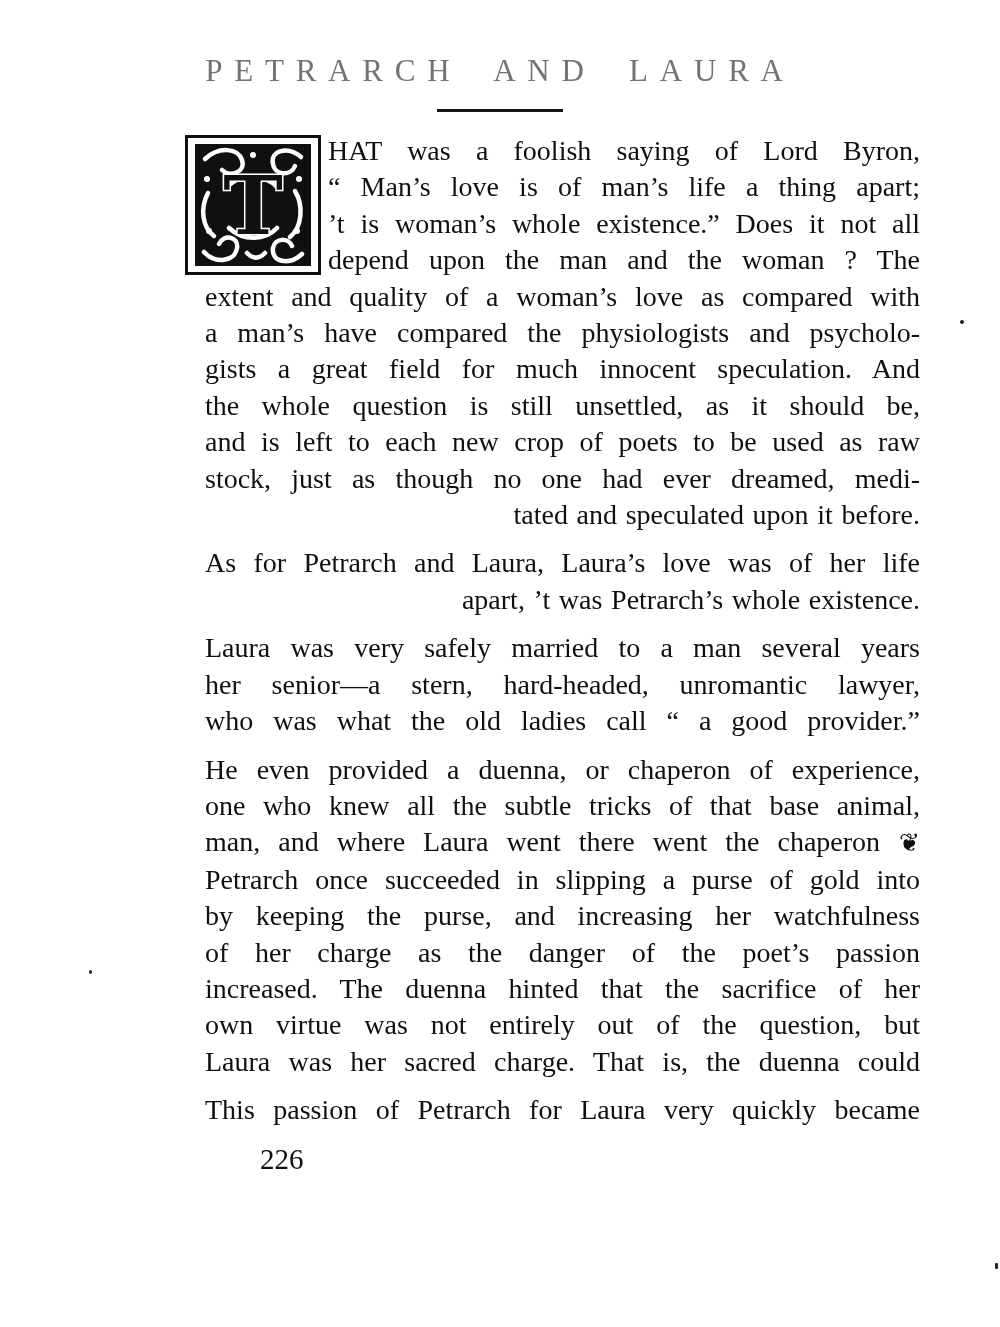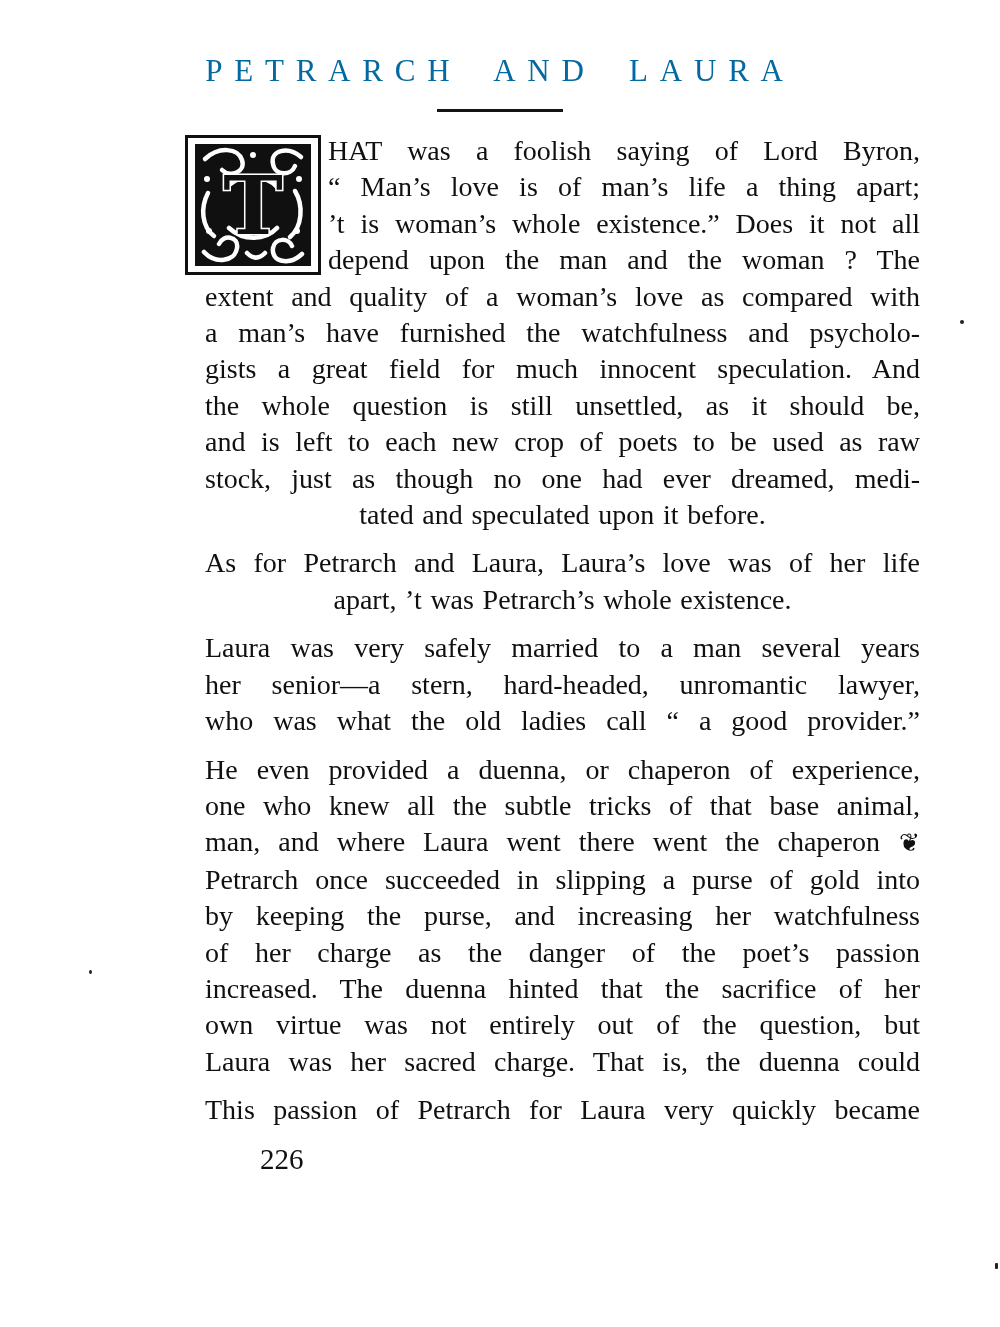--- a/index.html
+++ b/index.html
@@ -14,21 +14,21 @@
     overflow: hidden;
   }
   .title {
     margin: 53px 0 0 0;
     text-align: center;
     font-size: 31px;
     font-weight: normal;
     letter-spacing: 0.38em;
     word-spacing: 0.45em;
     line-height: 36px;
-    color: #0369a1;
+    color: #737373;
   }
   .rule {
     width: 126px;
     height: 0;
     border-top: 3px solid #141414;
     margin: 20px auto 0 auto;
   }
   .body-col {
     margin: 21px 68px 0 193px; 
     font-size: 28px;
@@ -36,21 +36,21 @@
   }
   .dropcap {
     float: left;
     width: 136px;
     height: 140px;
     margin: 2px 7px 0 -8px;
   }
   .dropcap svg { display: block; width: 100%; height: 100%; }
   .paragraph { margin: 12px; }
   .line {
-    text-align: center;
+    text-align: right;
     white-space: normal;
     word-spacing: 0.06em;
   }
   .line.just {
     text-align: justify;
     text-align-last: justify;
   }
   .fleuron {
     font-family: "DejaVu Sans", sans-serif;
     font-size: 25px;
@@ -107,21 +107,21 @@
       </svg>
     </div>
 
     <div id="para-root">
         <div class="paragraph">
           <div class="line just">HAT was a foolish saying of Lord Byron,</div>
           <div class="line just">“ Man’s love is of man’s life a thing apart;</div>
           <div class="line just">’t is woman’s whole existence.” Does it not all</div>
           <div class="line just">depend upon the man and the woman ? The</div>
           <div class="line just">extent and quality of a woman’s love as compared with</div>
-          <div class="line just">a man’s have furnished the watchfulness and psycholo-</div>
+          <div class="line just">a man’s have compared the physiologists and psycholo-</div>
           <div class="line just">gists a great field for much innocent speculation. And</div>
           <div class="line just">the whole question is still unsettled, as it should be,</div>
           <div class="line just">and is left to each new crop of poets to be used as raw</div>
           <div class="line just">stock, just as though no one had ever dreamed, medi-</div>
           <div class="line">tated and speculated upon it before.</div>
         </div>
         <div class="paragraph">
           <div class="line just">As for Petrarch and Laura, Laura’s love was of her life</div>
           <div class="line">apart, ’t was Petrarch’s whole existence.</div>
         </div>

